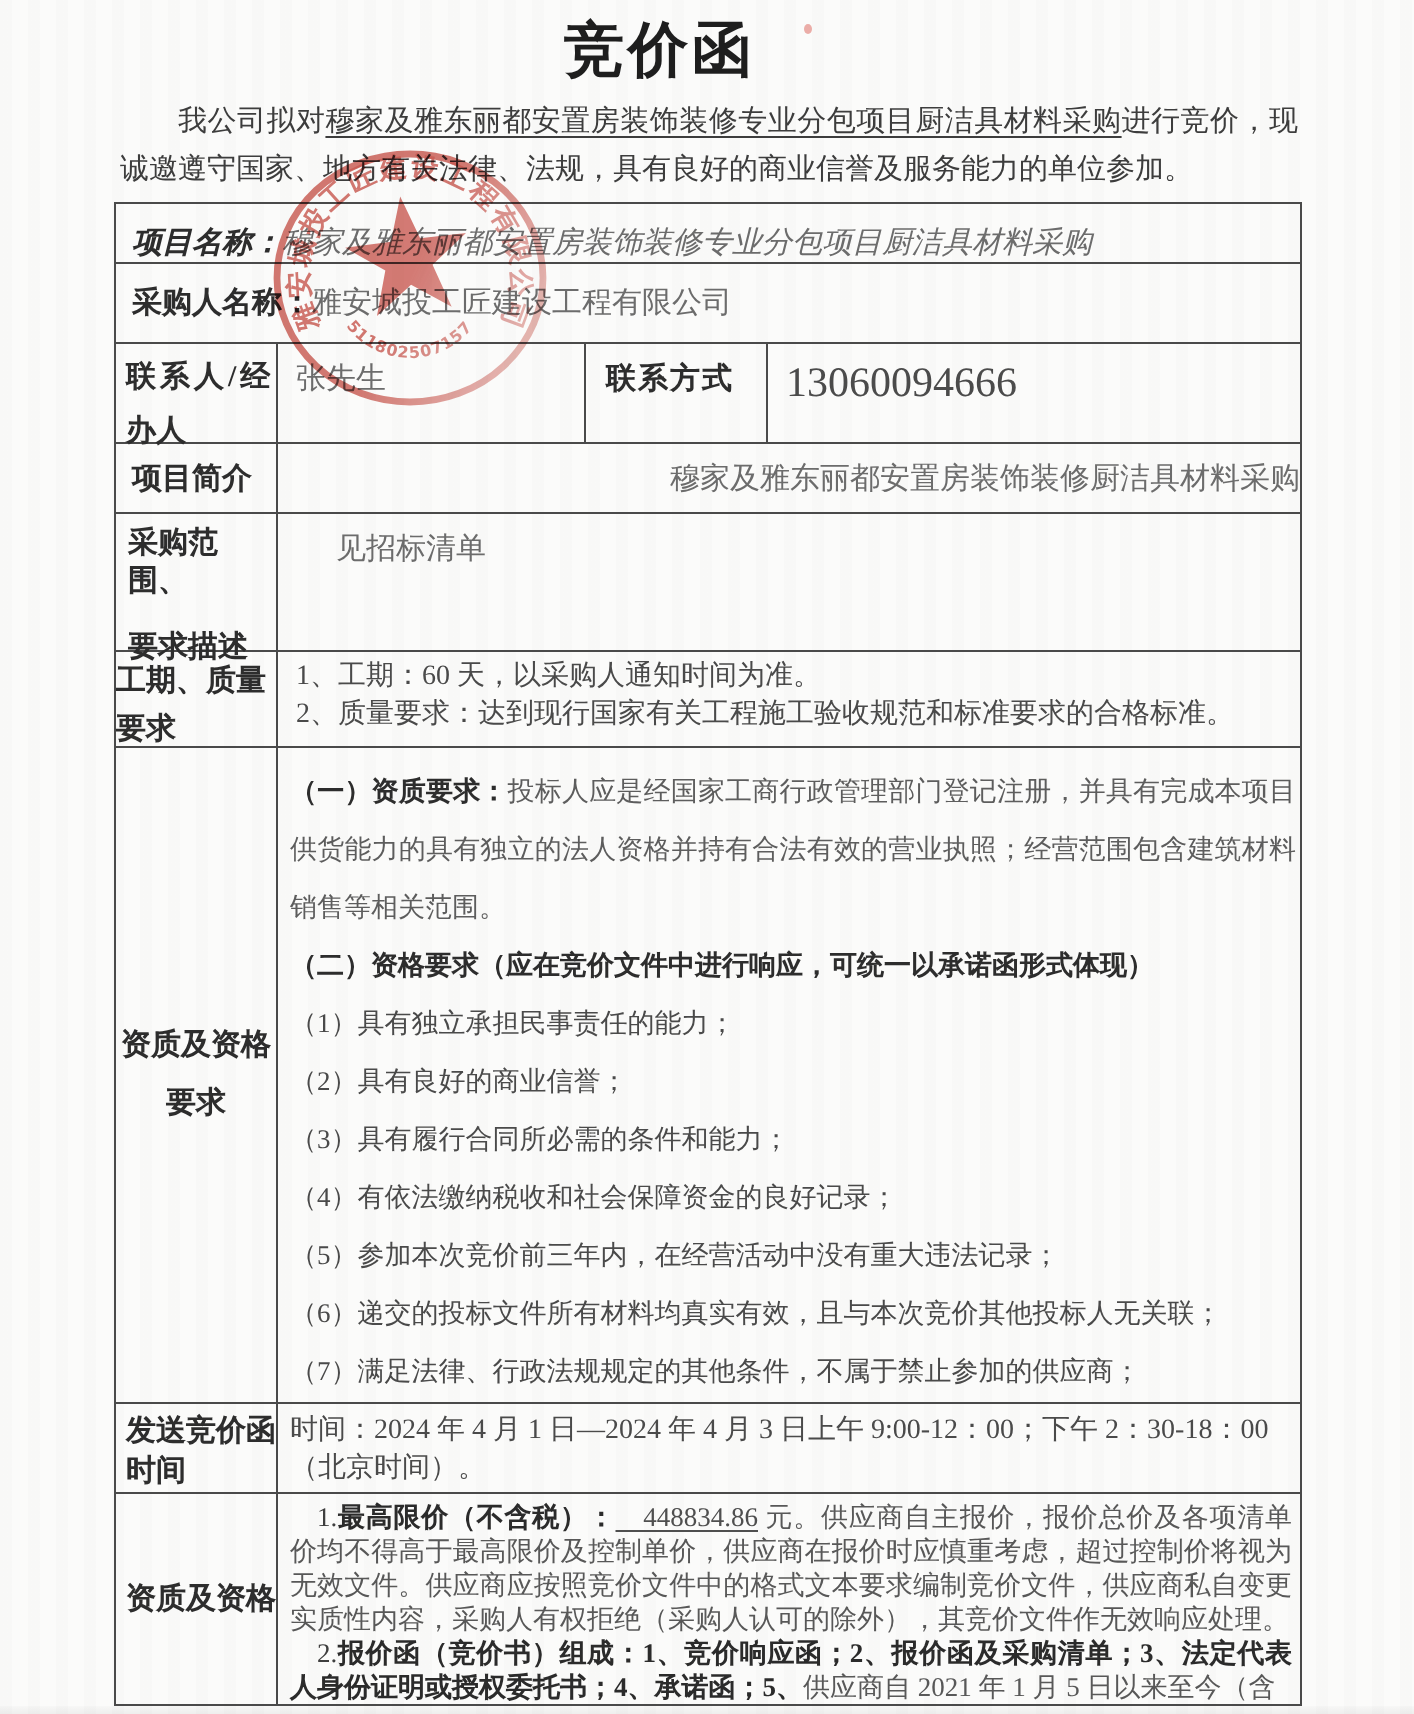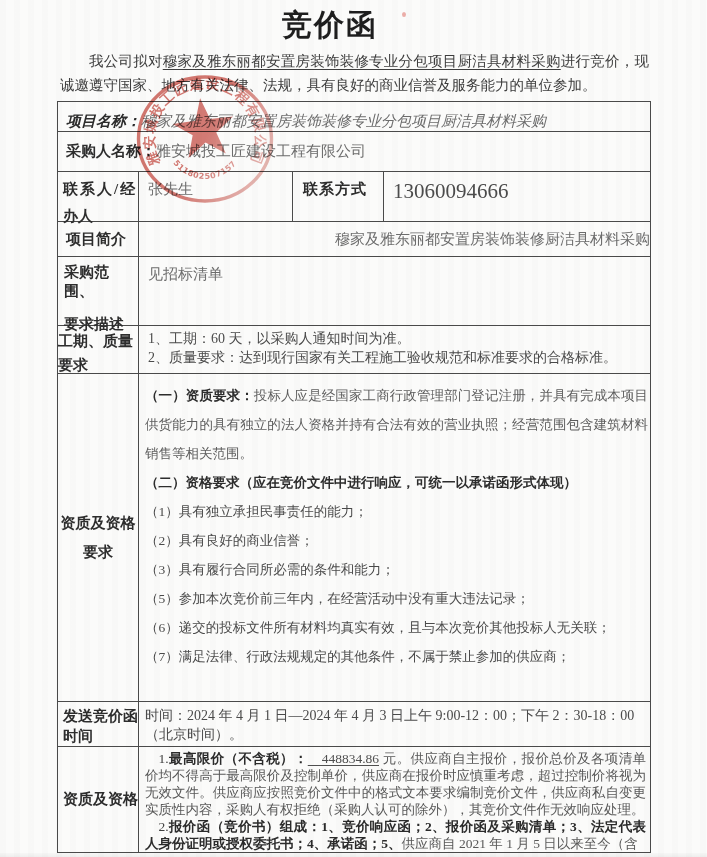--- a/index.html
+++ b/index.html
@@ -30,21 +30,21 @@
   .tbl {
     position:absolute; left:57px; top:101px; width:594px; height:752px;
     border:1px solid #4a4a4a; background:transparent;
   }
   .row { display:flex; border-top:1px solid #4a4a4a; width:100%; }
   .row:first-child { border-top:none; }
   .r1 { height:29px; align-items:flex-end;font-style:italic; }
   .r2 { height:40px; align-items:center; }
   .r3 { height:50px; }
   .r4 { height:35px; align-items:center;text-align:right; }
-  .r5 { height:69px; }
+  .r5 { height:69px;gap:20px; }
   .r6 { height:48px; }
   .r7 { height:328px; }
   .r8 { height:45px; }
   .r9 { height:106px; }
 
   .full { padding-left:8px; font-size:15px; white-space:nowrap; }
   .lbl  { font-weight:bold; color:#2d2d2d; }
   .val  { color:#6c6c6c; }
 
   .lc { width:81px; border-right:1px solid #4a4a4a; font-weight:bold; color:#2d2d2d; font-size:15px; flex-shrink:0; }
@@ -164,20 +164,21 @@
       <div class="lc">
           <div>资质及资格</div>
           <div>要求</div>
         </div>
       <div class="cc">
         <p><span class="b">（一）资质要求：</span><span class="body">投标人应是经国家工商行政管理部门登记注册，并具有完成本项目供货能力的具有独立的法人资格并持有合法有效的营业执照；经营范围包含建筑材料销售等相关范围。</span></p>
         <p class="b">（二）资格要求（应在竞价文件中进行响应，可统一以承诺函形式体现）</p>
         <p class="item">（1）具有独立承担民事责任的能力；</p>
         <p class="item">（2）具有良好的商业信誉；</p>
         <p class="item">（3）具有履行合同所必需的条件和能力；</p>
+        <p class="item">（4）有依法缴纳税收和社会保障资金的良好记录；</p>
         <p class="item">（5）参加本次竞价前三年内，在经营活动中没有重大违法记录；</p>
         <p class="item">（6）递交的投标文件所有材料均真实有效，且与本次竞价其他投标人无关联；</p>
         <p class="item">（7）满足法律、行政法规规定的其他条件，不属于禁止参加的供应商；</p>
       </div>
     </div>
 
     <div class="row r8">
       <div class="lc">
           <div>发送竞价函</div>
           <div>时间</div>

